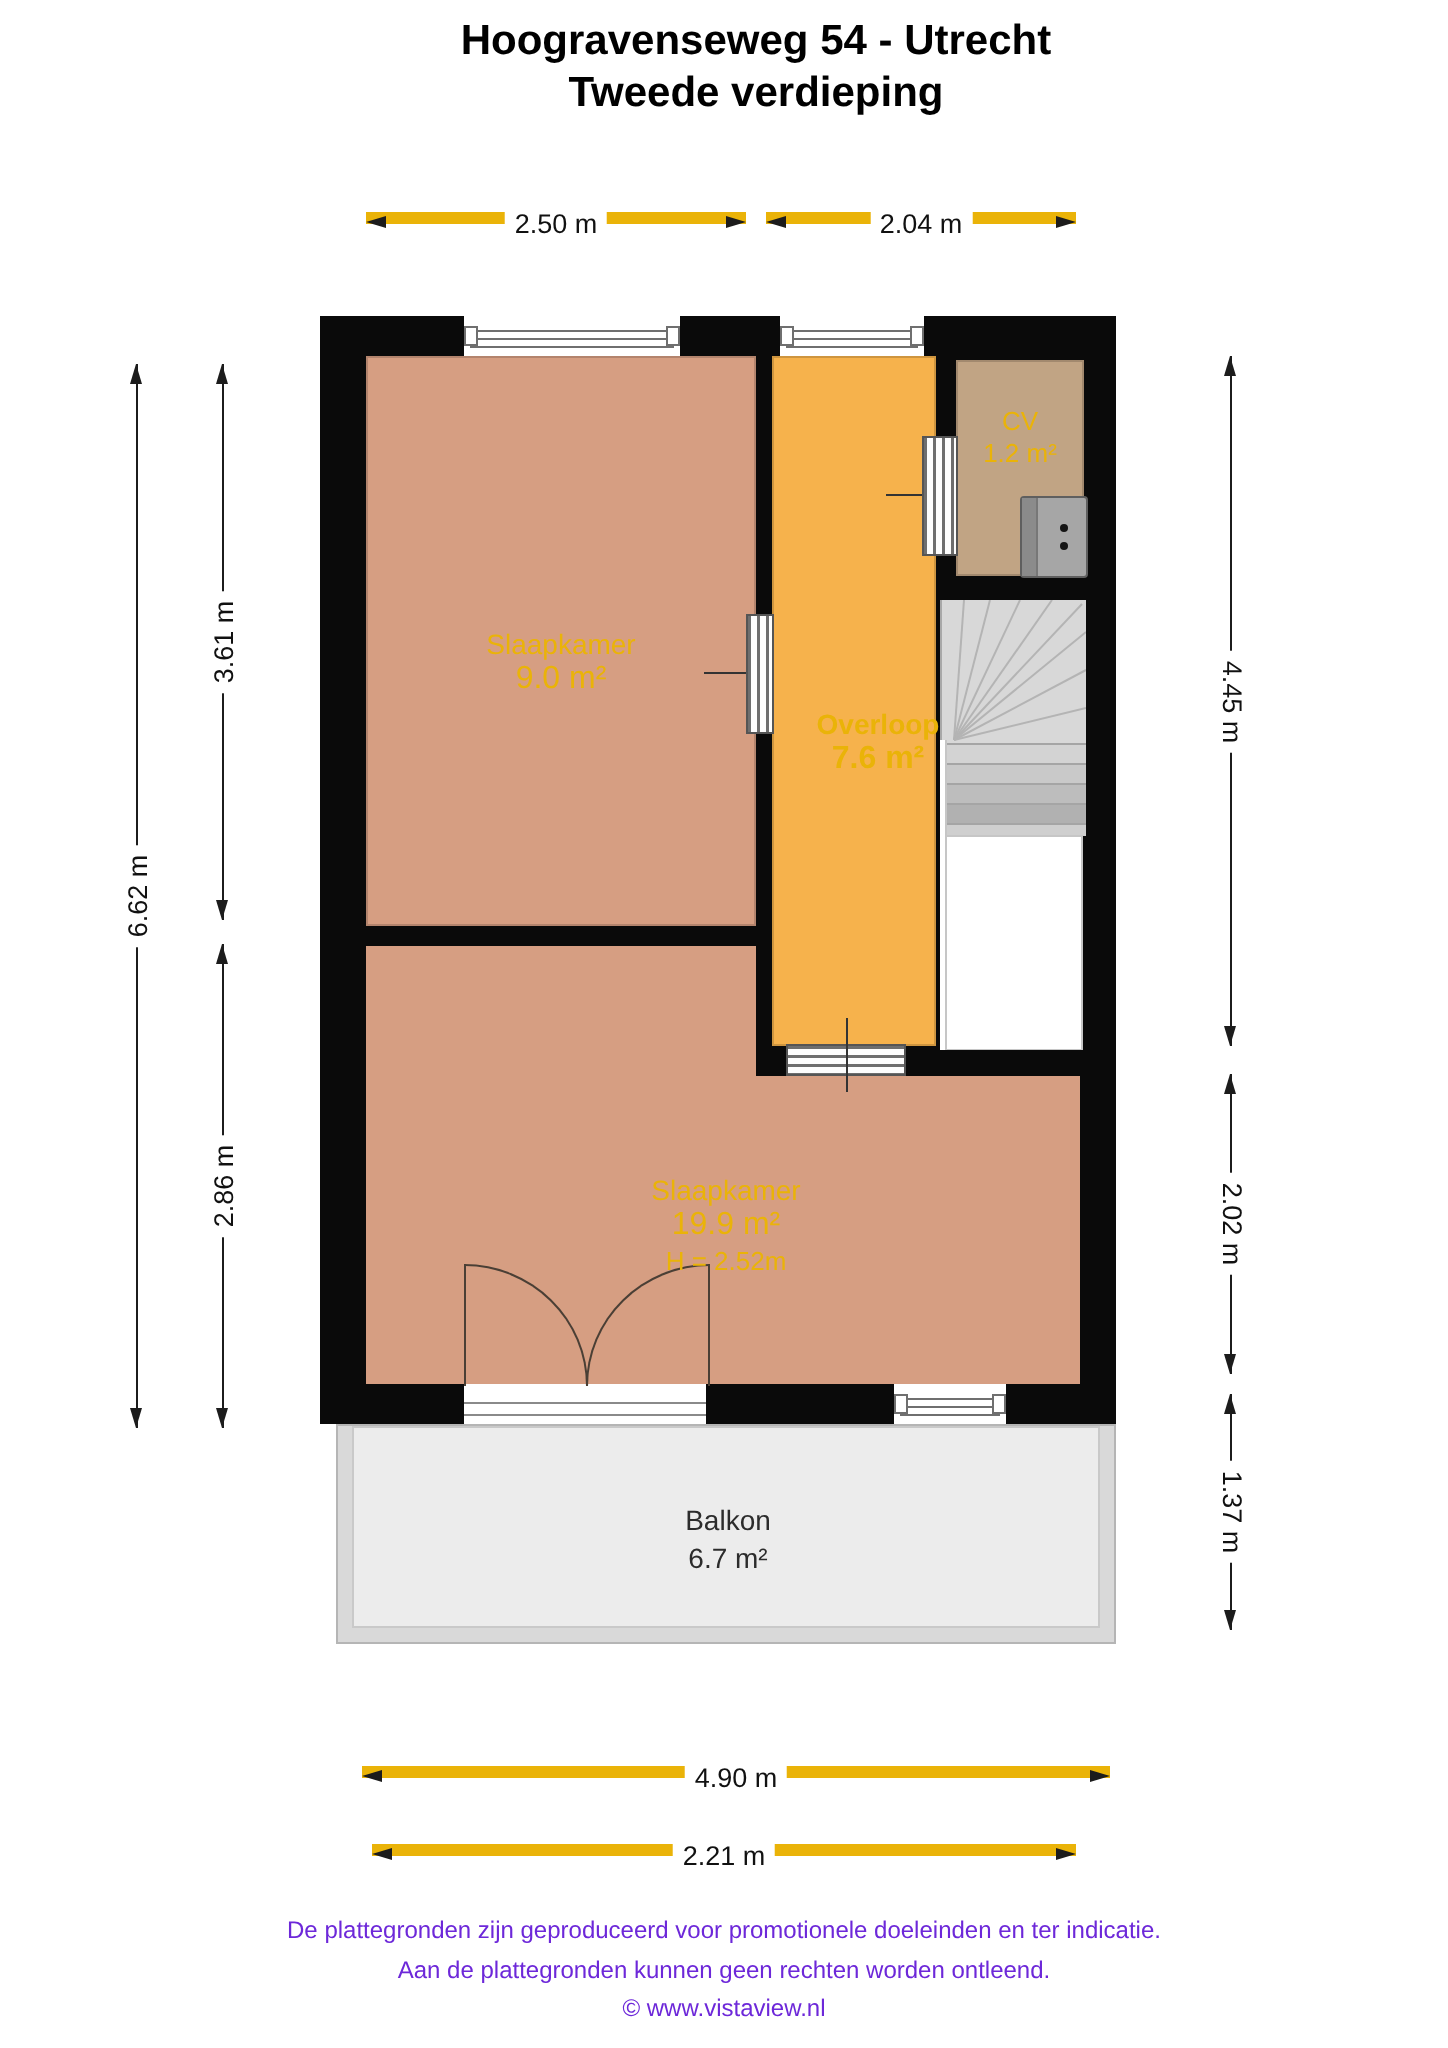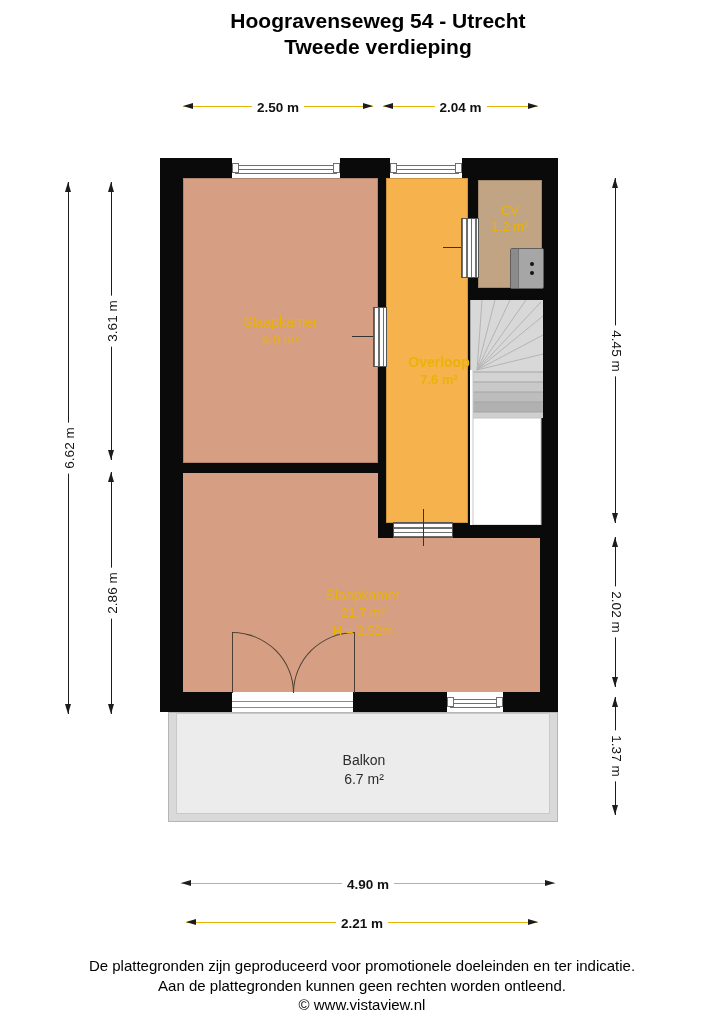--- a/index.html
+++ b/index.html
@@ -16,21 +16,21 @@
   
   .plan { position:absolute; left:160px; top:158px; width:398px; height:554px;
           background:var(--c-walls,#0a0a0a); }
   .room { position:absolute; box-shadow: inset 0 0 0 1px rgba(0,0,0,0.16); }
   .room-bed { background:var(--c-bedroom,#d69e82); }
   .room-hall { background:var(--c-hallway,#f6b24c); }
   .room-cv  { background:var(--c-cv-room,#c1a484); }
 
   
   .lbl { position:absolute; text-align:center; color:#eab308; font-size:14px; line-height:18px; }
-  .lbl .sub { font-size:13px; }
+  .lbl .sub { font-size:16px; }
   .lbl-cv { font-size:13px; line-height:16px; }
 
   
   .win { position:absolute; background:#fff; }
   .win .band { position:absolute; left:3px; right:3px; top:7px; height:7px;
                border-top:1px solid #6f6f6f; border-bottom:1px solid #6f6f6f;
                background:linear-gradient(#fff 0 3px, #6f6f6f 3px 4px, #fff 4px); }
   .win .cap { position:absolute; width:5px; top:5px; bottom:5px; background:#fff;
               border:1px solid #6f6f6f; }
   .cap-l { left:0; } .cap-r { right:0; }
@@ -62,40 +62,40 @@
 
   
   .balcony { position:absolute; left:168px; top:712px; width:390px; height:110px;
              background:#d9d9d9; border:1px solid #b5b5b5; box-sizing:border-box; }
   .balcony .inner { position:absolute; left:7px; right:7px; top:0; bottom:7px;
              background:var(--c-balcony,#ececec); border:1px solid #c9c9c9; }
   .balcony .lblb { position:absolute; left:2px; right:0; top:38px; text-align:center;
              font-size:14px; line-height:19px; color:#2c2c2c; }
 
   
-  .dimh { position:absolute; border-top:1px solid #eab308; height:0;font-weight:bold; }
+  .dimh { position:absolute; border-top:6px solid #eab308; height:0; }
   .dimv { position:absolute; border-left:1px solid #1c1c1c; width:0; }
   .arr { position:absolute; width:0; height:0; }
   .dimh .a-l { left:0; top:-4px; border-top:3.5px solid transparent;
                border-bottom:3.5px solid transparent; border-right:10px solid #1c1c1c; }
   .dimh .a-r { right:0; top:-4px; border-top:3.5px solid transparent;
                border-bottom:3.5px solid transparent; border-left:10px solid #1c1c1c; }
   .dimv .a-t { top:0; left:-4px; border-left:3.5px solid transparent;
                border-right:3.5px solid transparent; border-bottom:10px solid #1c1c1c; }
   .dimv .a-b { bottom:0; left:-4px; border-left:3.5px solid transparent;
                border-right:3.5px solid transparent; border-top:10px solid #1c1c1c; }
   .dlab { position:absolute; background:#fff; padding:0 5px; font-size:13.5px;
           color:#111; white-space:nowrap; }
   .dimh .dlab { left:50%; top:0; transform:translate(-50%,-50%); }
   .dimv .dlab { left:0; top:50%; transform:translate(-50%,-50%) rotate(-90deg); }
   .dimv.rside .dlab { transform:translate(-50%,-50%) rotate(90deg); }
 
   
   .footer { position:absolute; left:0; top:956px; width:724px; text-align:center;
-            font-size:15px; line-height:19.5px; color:#000000; }
+            font-size:12px; line-height:19.5px; color:#6d28d9; }
 </style>
 </head>
 <body>
 
 <div class="canvas">
 
   <div class="title">
     <div>Hoogravenseweg 54 - Utrecht</div>
     <div>Tweede verdieping</div>
   </div>
@@ -186,21 +186,21 @@
     <div class="lbl" style="left:224px; top:195px; width:110px;font-weight:bold;">
       <div>Overloop</div>
       <div class="sub">7.6 m²</div>
     </div>
     <div class="lbl lbl-cv" style="left:316px; top:45px; width:68px;">
       <div>CV</div>
       <div>1.2 m²</div>
     </div>
     <div class="lbl" style="left:23px; top:428px; width:360px;">
       <div>Slaapkamer</div>
-      <div class="sub">21.7 m²</div>
+      <div class="sub">19.9 m²</div>
       <div class="sub" style="font-size:13px;">H = 2.52m</div>
     </div>
   </div>
 
   <div class="balcony">
     <div class="inner"></div>
     <div class="lblb">
       <div>Balkon</div>
       <div>6.7 m²</div>
     </div>

